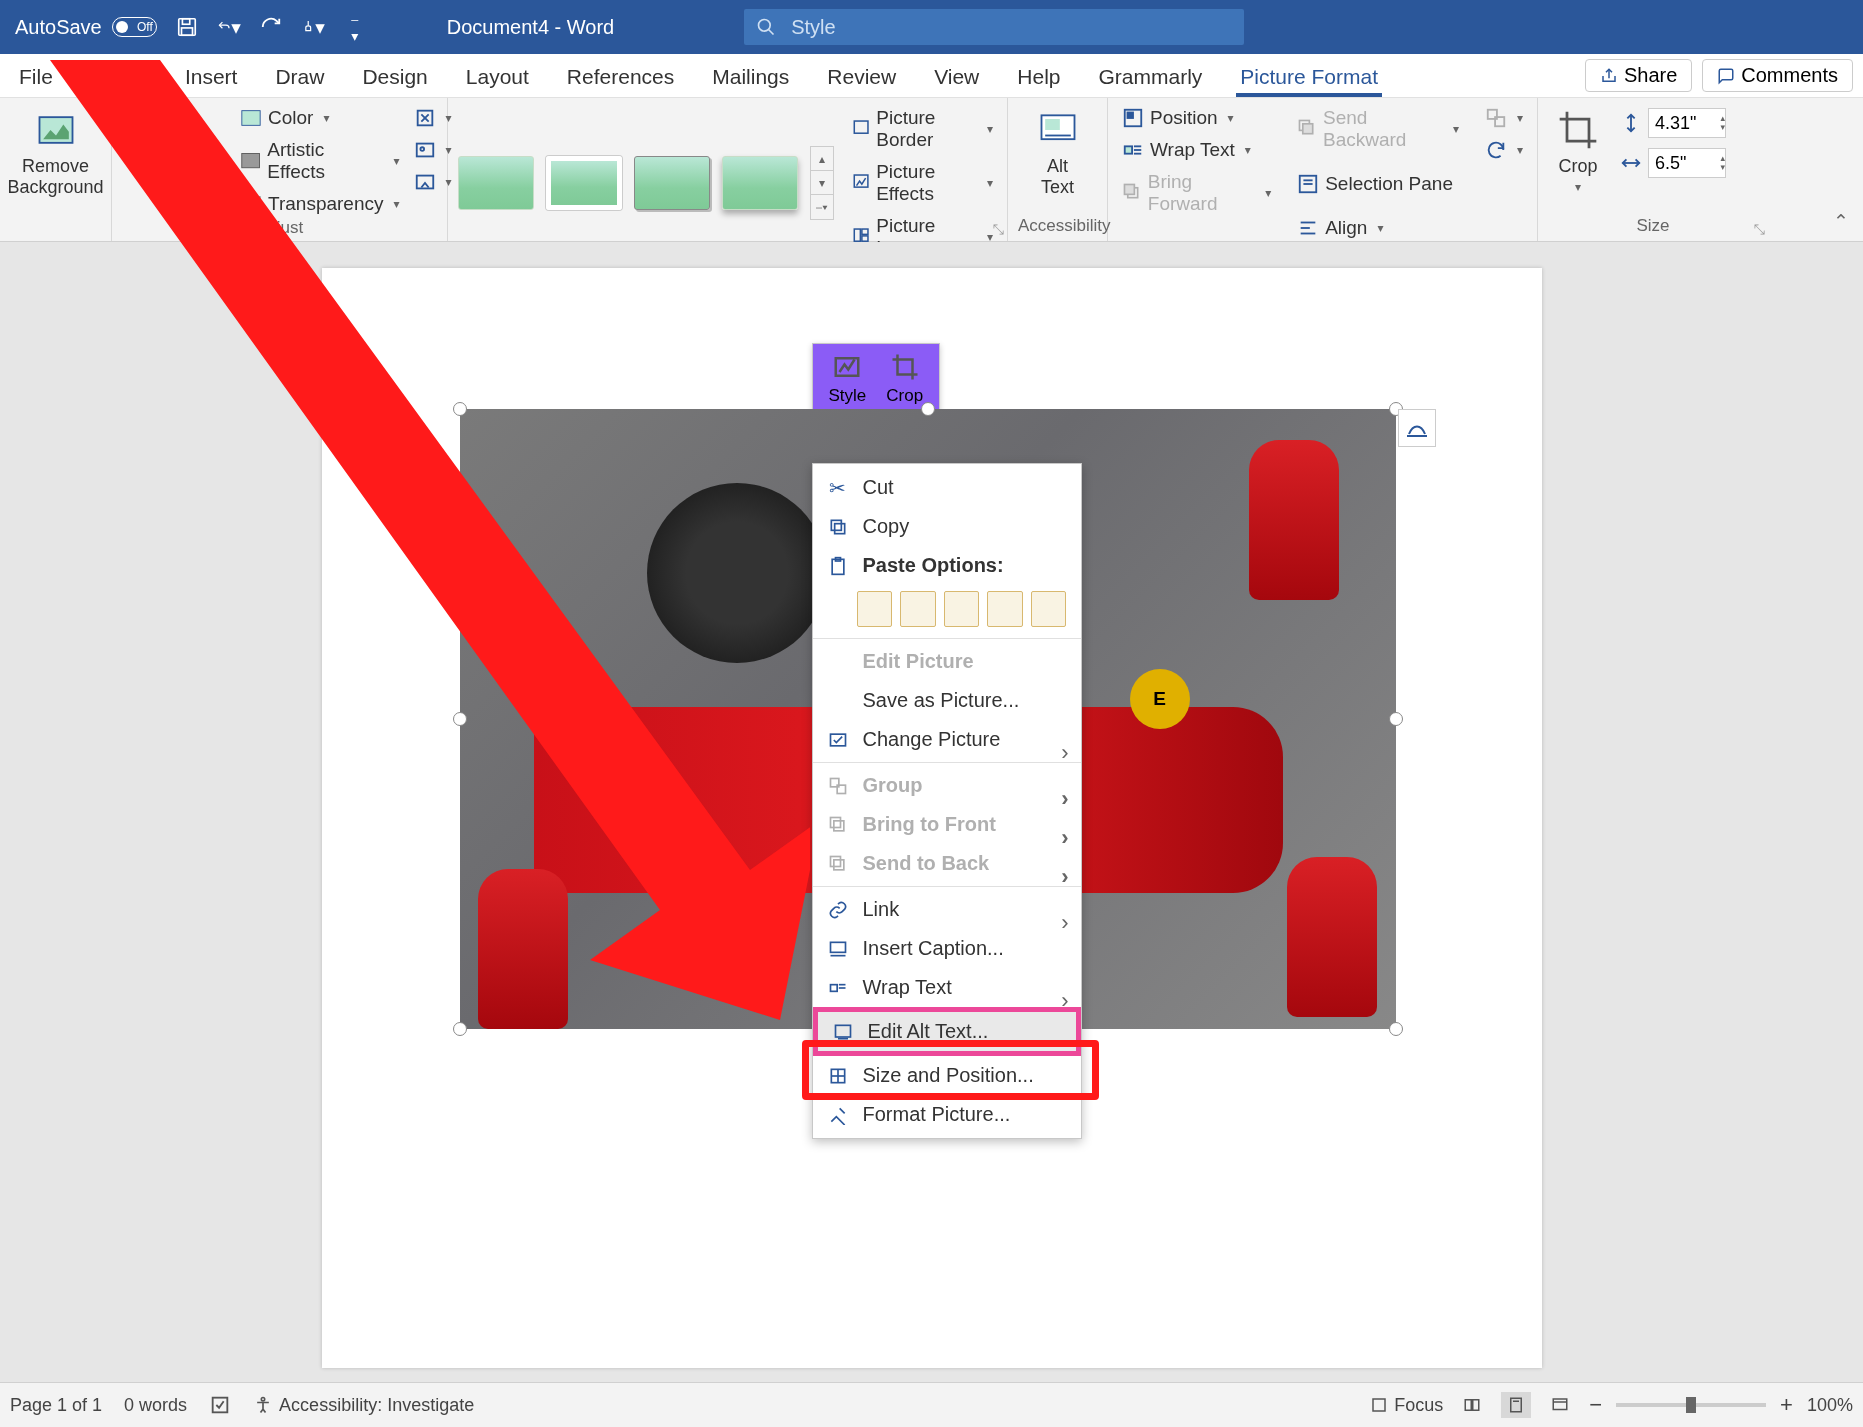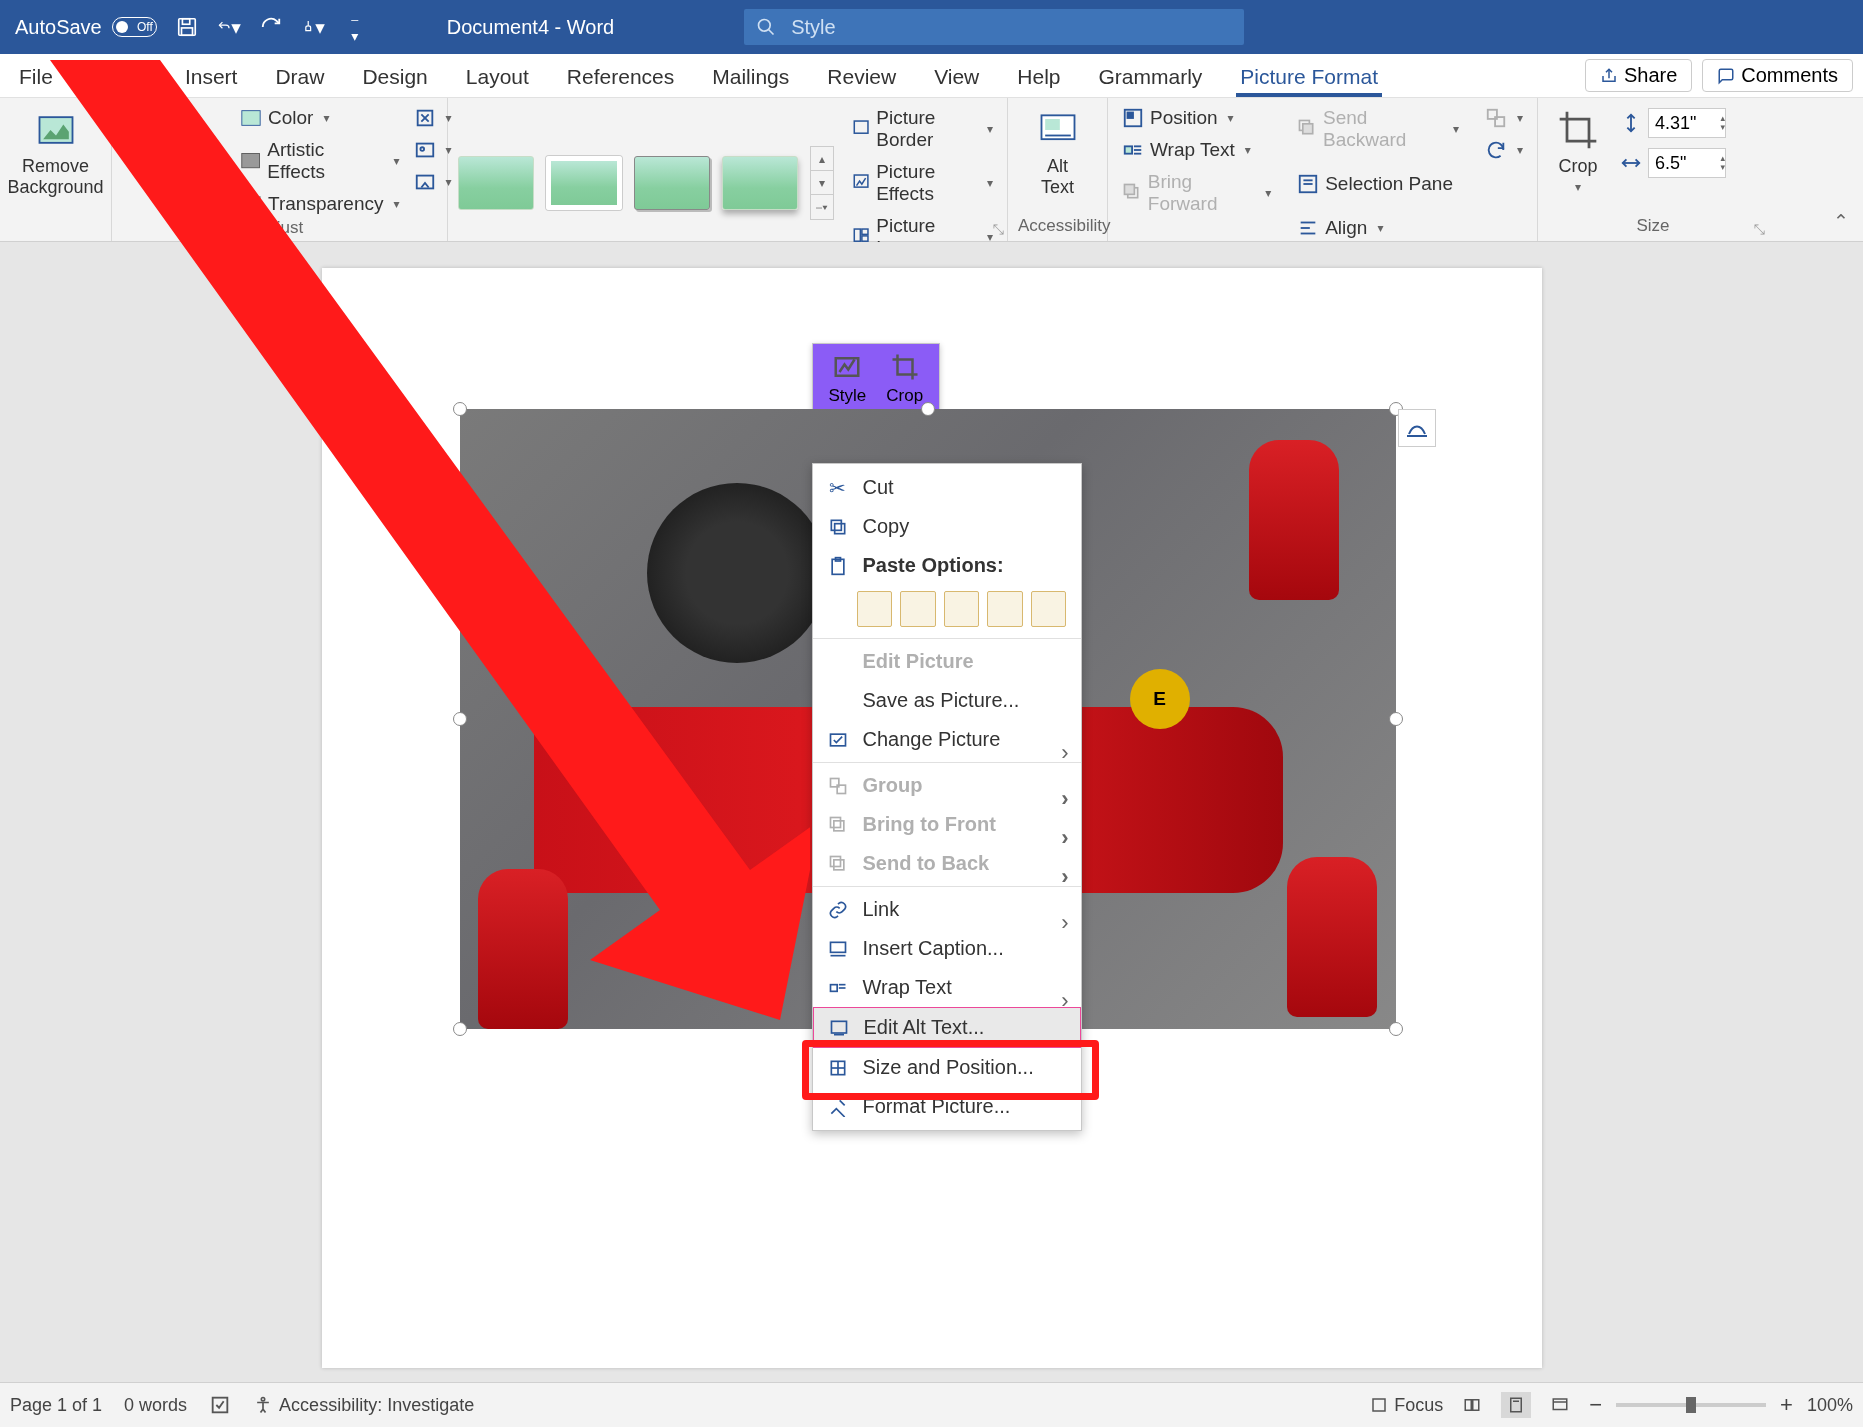--- a/index.html
+++ b/index.html
@@ -65,21 +65,21 @@
 
 .ctx-menu { position:absolute; left:490px; top:195px; width:270px; background:#fff; border:1px solid #c8c8c8; box-shadow:0 3px 10px rgba(0,0,0,0.25); padding:4px 0;}
 .ctx-item { display:flex; align-items:center; gap:14px; padding:8px 14px; font-size:20px; color:#333; position:relative;}
 .ctx-item.disabled { color:#b0b0b0;font-weight:bold; }
 .ctx-item .sub::after{ content:"›"; position:absolute; right:12px; font-size:22px; color:#666;}
 .ctx-sep { height:1px; background:#e0e0e0; margin:3px 0;}
 .ctx-icon { width:22px; height:22px; display:flex; align-items:center; justify-content:center; color:#2b579a;}
 .paste-opts { display:flex; gap:8px; padding:6px 14px 8px 44px;}
 .paste-opt { width:36px; height:36px; border:1px solid #d8b86f; background:#f9f3e3; border-radius:2px;}
 .highlight-box { position:absolute; border:7px solid #ff1a1a; border-radius:4px; left:480px; top:772px; width:297px; height:60px; z-index:50;}
-.ctx-item.highlight { background:#e9e9e9; border:1px solid #ec4899;}
+.ctx-item.highlight { background:#e9e9e9; border:5px solid #ec4899;}
 
 
 .big-arrow { position:absolute; z-index:40; top:60px; left:30px; width:780px; height:960px; pointer-events:none;}
 
 
 .status-bar { position:absolute; bottom:0; left:0; right:0; height:45px; background:#f3f3f3; border-top:1px solid #d0d0d0; display:flex; align-items:center; font-size:18px; color:#444; padding:0 10px;}
 .status-bar .sb-left { display:flex; gap:22px; align-items:center;}
 .sb-right { margin-left:auto; display:flex; align-items:center; gap:14px;}
 .view-btn { width:30px; height:26px; border:1px solid transparent; display:flex; align-items:center; justify-content:center;}
 .view-btn.active{ background:#d8d8d8;}

